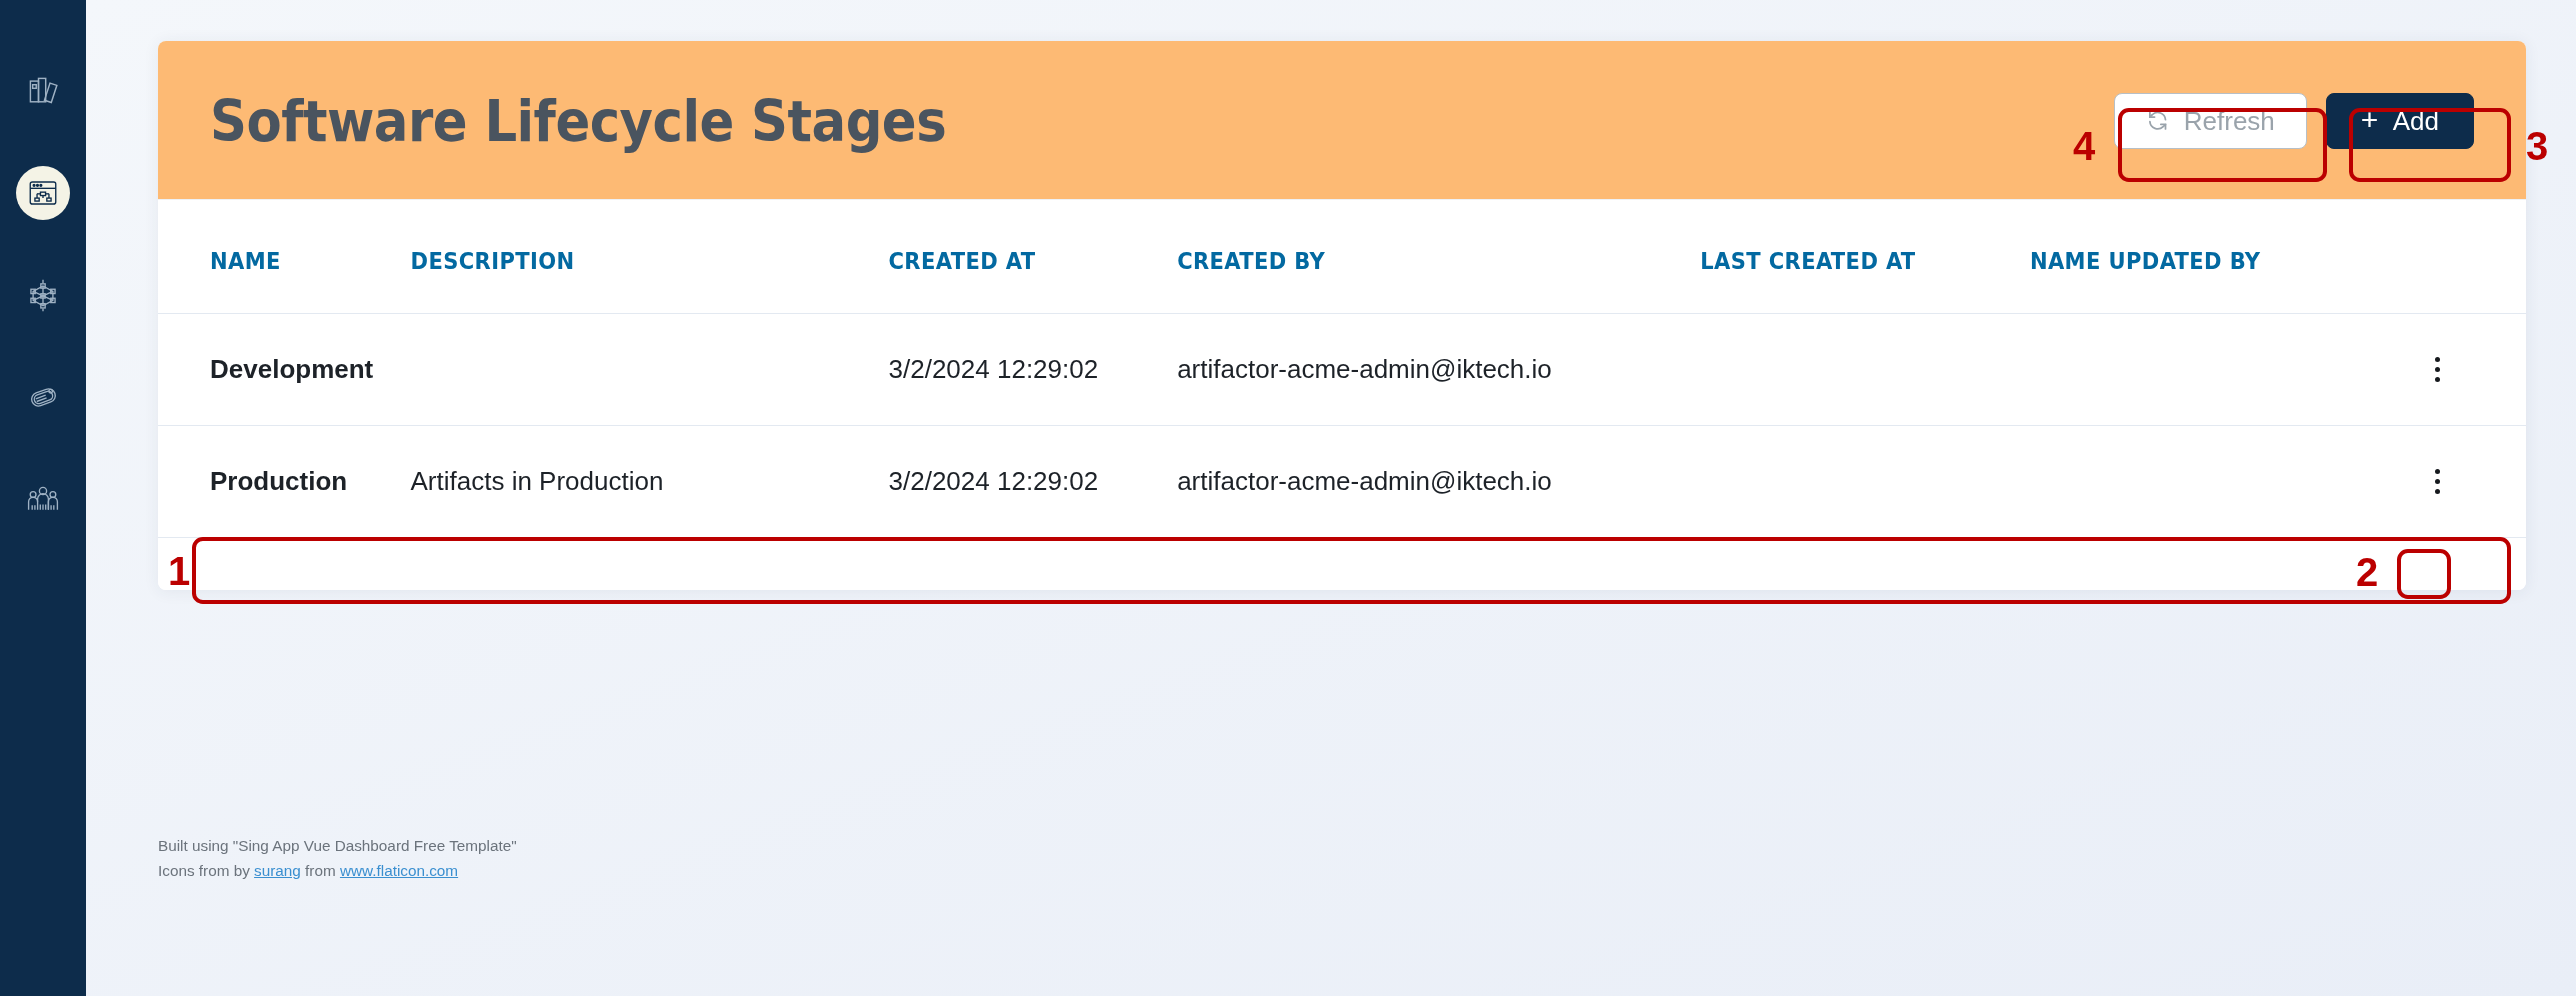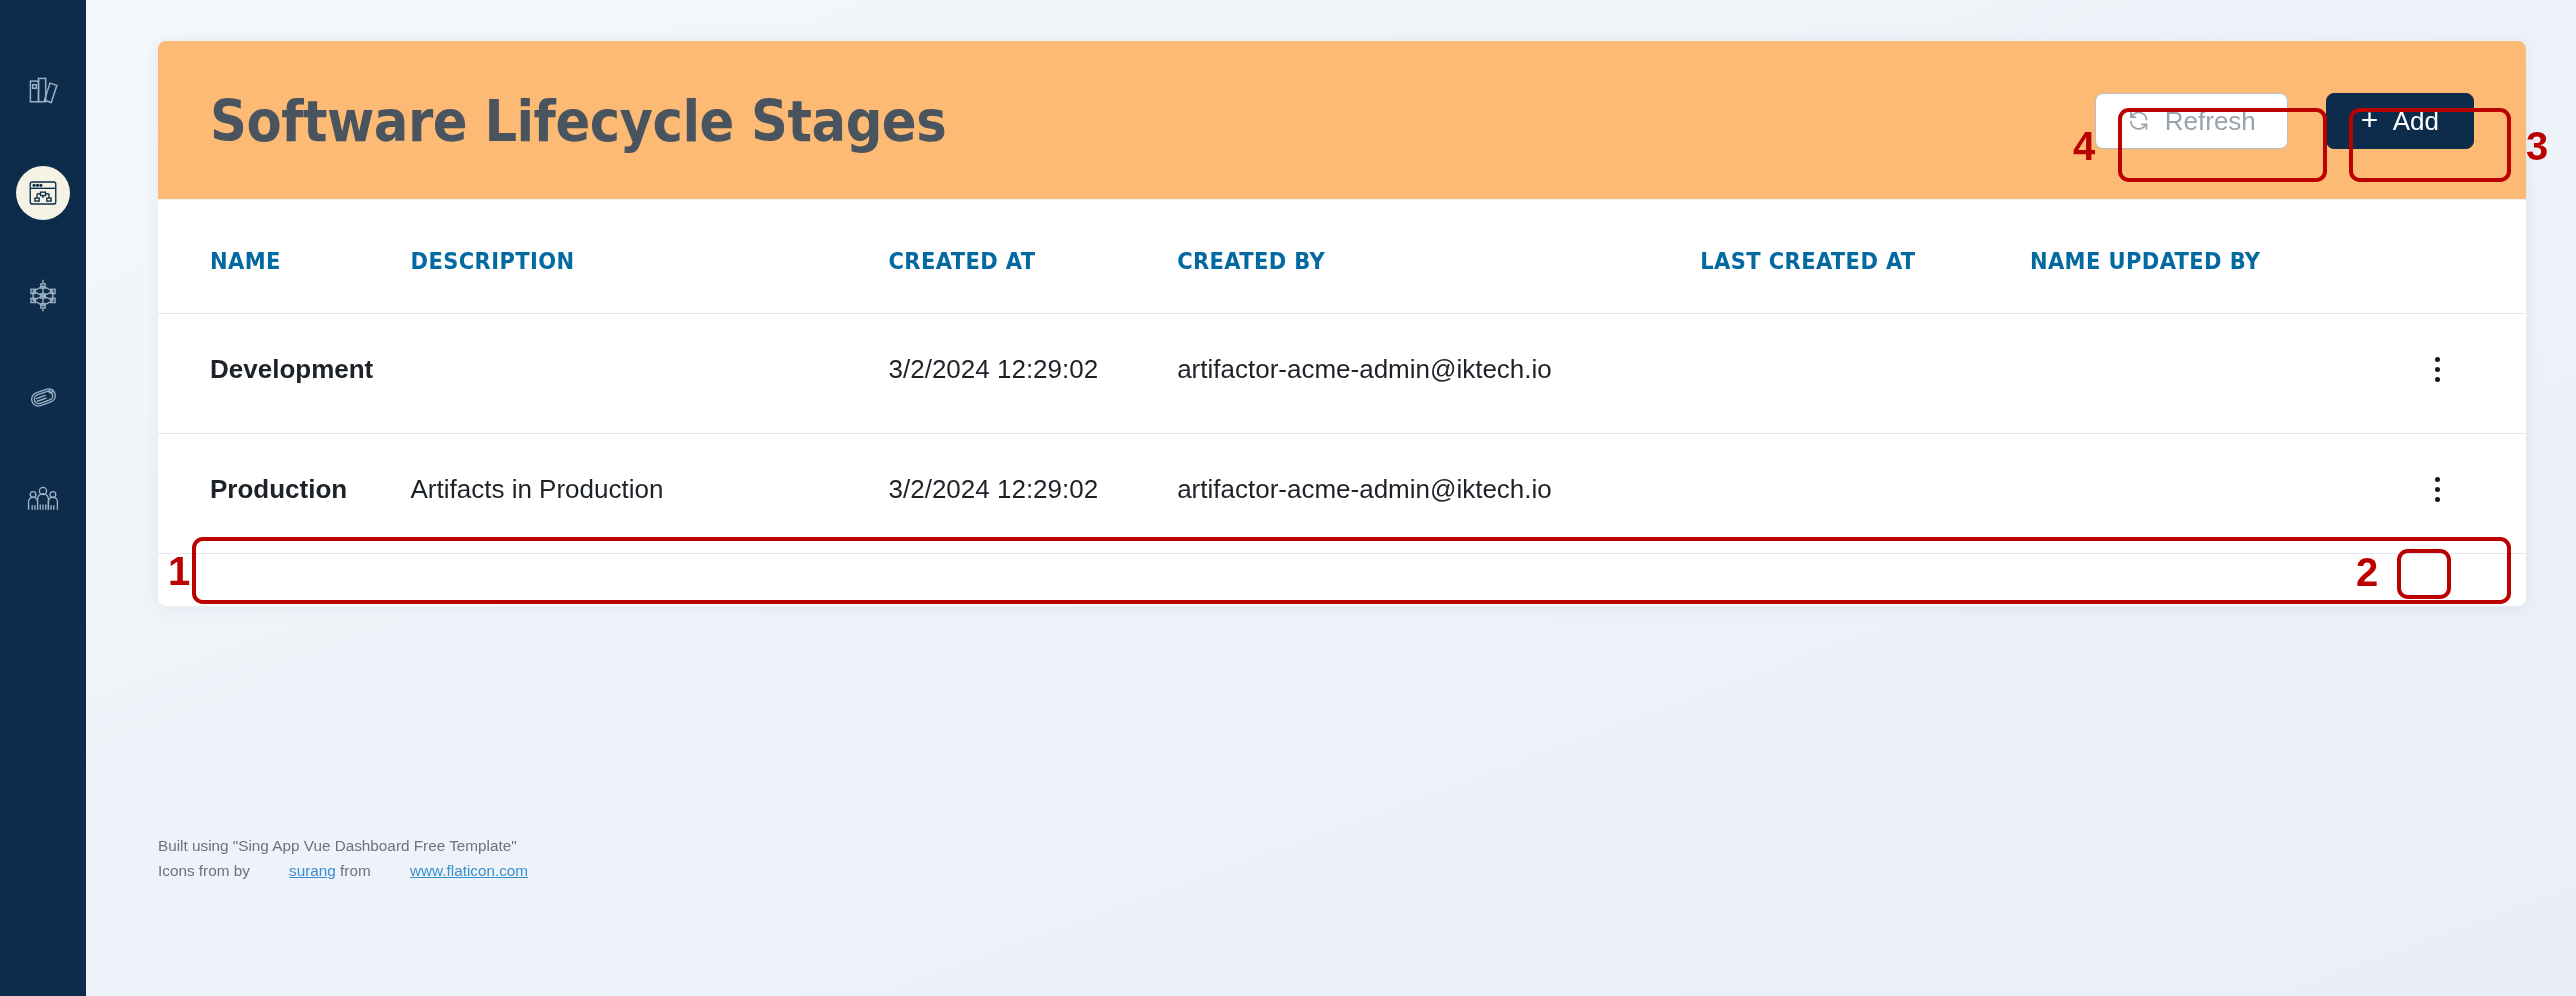--- a/index.html
+++ b/index.html
@@ -88,21 +88,21 @@
     font-size: 57px;
     font-weight: bold;
     color: #4a545f;
     letter-spacing: -0.5px;
     white-space: nowrap;
   }
 
   .header-actions {
     display: flex;
     align-items: flex-end;
-    gap: 38px;
+    gap: 19px;
     position: relative;
   }
 
   .btn {
     display: inline-flex;
     align-items: center;
     justify-content: center;
     gap: 14.4px;
     border-radius: 8px;
     font-size: 26px;
@@ -150,21 +150,21 @@
     color: #0369a1;
     letter-spacing: 0.4px;
     padding: 47px 0 38px 0;
     border-bottom: 1.8px solid #e3e9f1;
     white-space: nowrap;
   }
 
   tbody td {
     font-size: 26px;
     color: #1d2228;
-    padding: 32px 0 40px 0;
+    padding: 32px 0 32px 0;
     border-bottom: 0.9px solid #e3e9f1;
     vertical-align: middle;
     white-space: nowrap;
   }
   tbody tr:last-child td { border-bottom: 0.9px solid #e3e9f1; margin-left: 34px; }
 
   td.cell-name { font-weight: bold; }
 
   
   .col-name   { width: 252px; padding-left: 52px !important; }
@@ -210,21 +210,20 @@
     margin-bottom: 14.4px;
   }
   .footer-sub {
     font-size: 15.3px;
     color: #6b737c;
     line-height: 1.65;
   }
   .footer-sub a {
     color: #3a8fd0;
     text-decoration: underline;
-    margin-left: 35px;
   }
 
   
   .anno-box {
     position: absolute;
     border: 4.5px solid #bb0000;
     border-radius: 10.8px;
     pointer-events: none;
     z-index: 40;
   }

